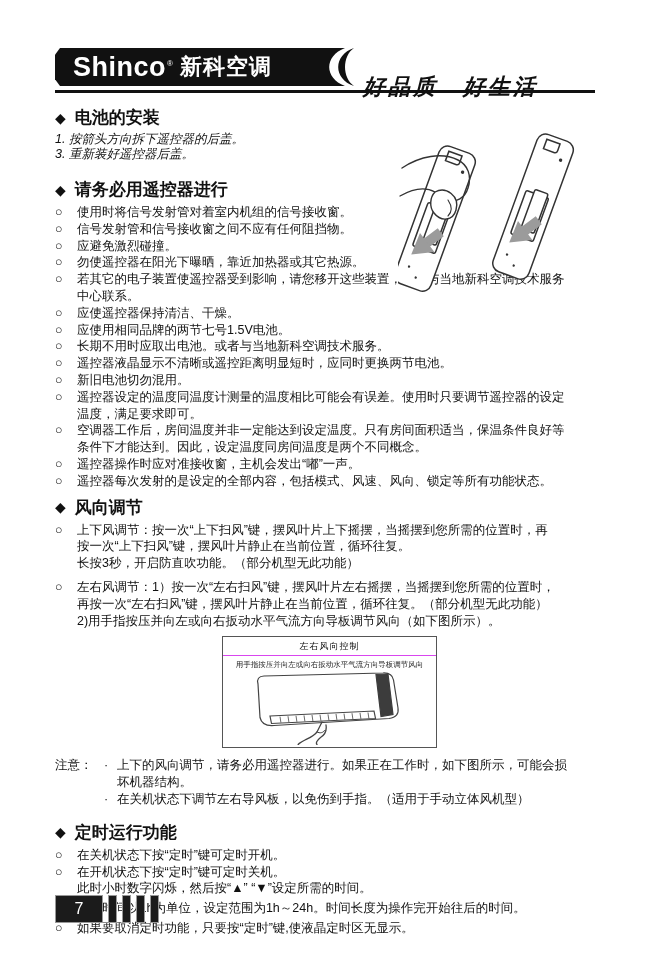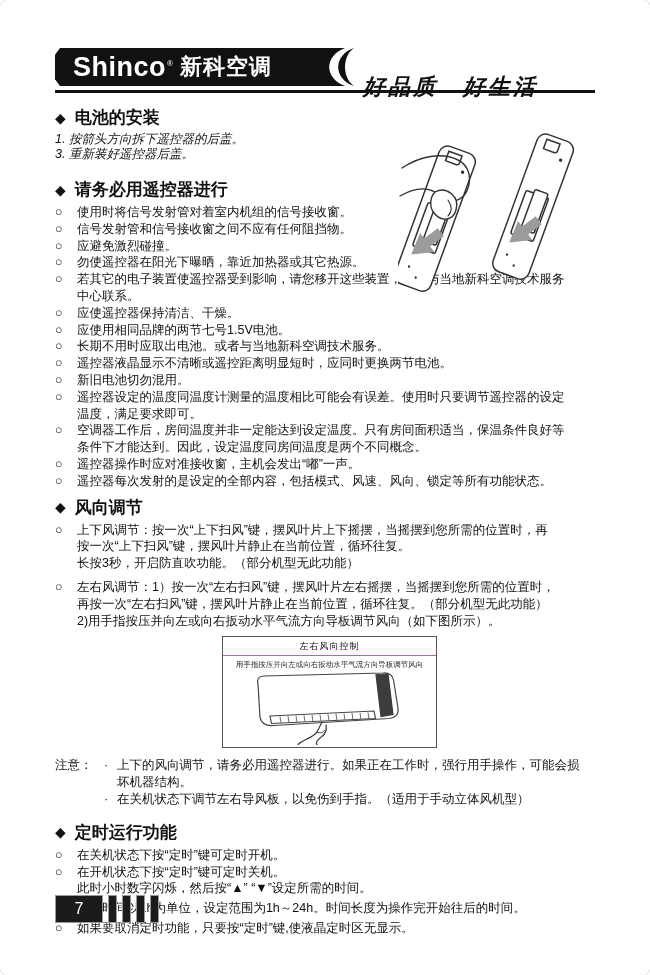--- a/index.html
+++ b/index.html
@@ -1,20 +1,20 @@
 <!DOCTYPE html>
 <html><head>
 <meta charset="utf-8">
 <style>
   * { margin:0; padding:0; box-sizing:border-box; }
   html,body { background:#fff; }
   body { font-family:"Liberation Sans","DejaVu Sans",sans-serif; color:#111; }
   .page {
     position:relative; width:650px; height:975px; margin:0 auto;
-    background:#fff; outline:1px solid #e0e0e0; overflow:hidden;border-radius:8px;
+    background:#fff; outline:1px solid #e0e0e0; overflow:hidden;
   }
   .content { padding:0 55px; }
 
   
   .header { position:relative; height:38px; margin-top:48px; }
   .brandbar {
     position:absolute; left:0; top:0; height:38px; width:250px;
     background:#111; color:#fff; display:flex; align-items:center; padding-left:18px;
     clip-path:polygon(2% 0,100% 0,100% 100%,2% 100%,0 82%,0 18%);
   }
@@ -205,21 +205,21 @@
           <path d="M83,61 C86,62.5 89,62 90.5,59.5" stroke-width="1"></path>
         </g>
       </svg>
     </div>
 
     <div class="notice">
       <div class="nlabel">注意：</div>
       <div class="nitems">
         <div class="nitem">
             <span class="nmark">·</span>
-            <p class="ntxt">上下的风向调节，请务必用遥控器进行。如果正在工作时，强行用手操作，可能会损
+            <p class="ntxt">上下的风向调节，请务必用遥控器进行。如果正在工作时，如下图所示，可能会损
 坏机器结构。</p>
           </div>
         <div class="nitem">
             <span class="nmark">·</span>
             <p class="ntxt">在关机状态下调节左右导风板，以免伤到手指。（适用于手动立体风机型）</p>
           </div>
       </div>
     </div>
 
     <h2 class="sec sec-timer">

